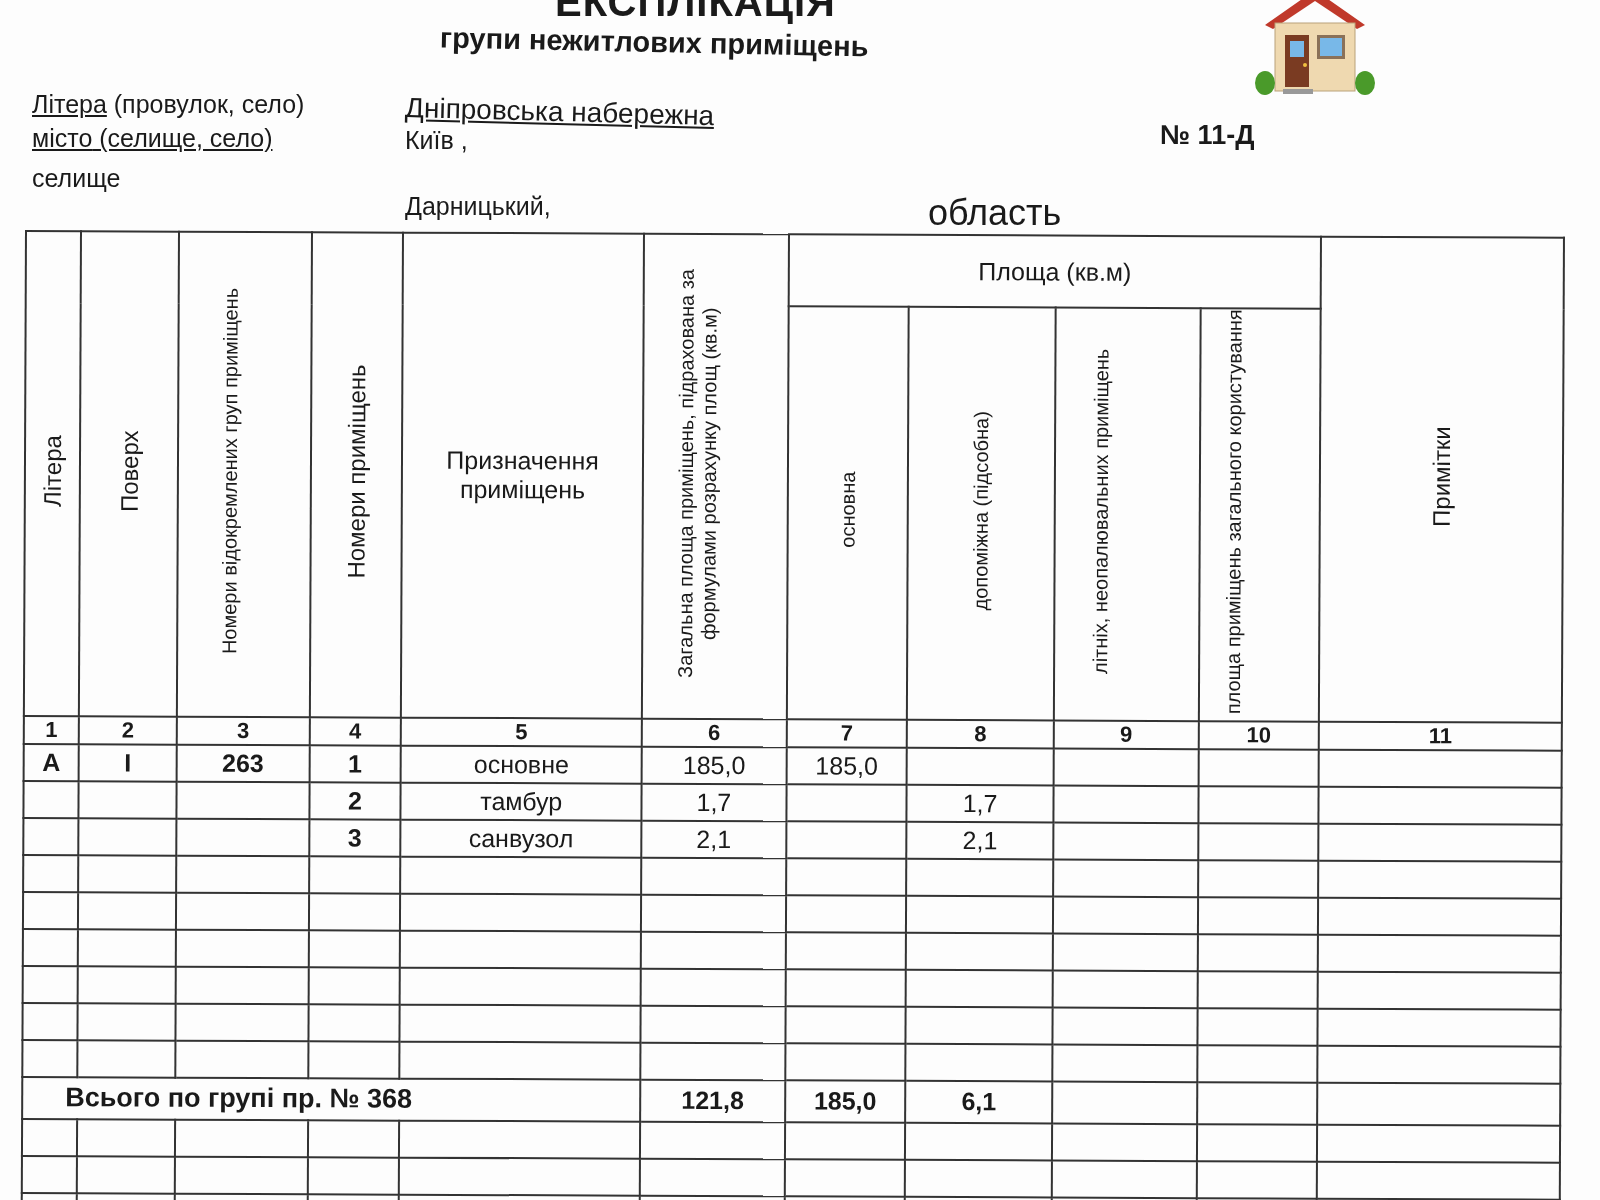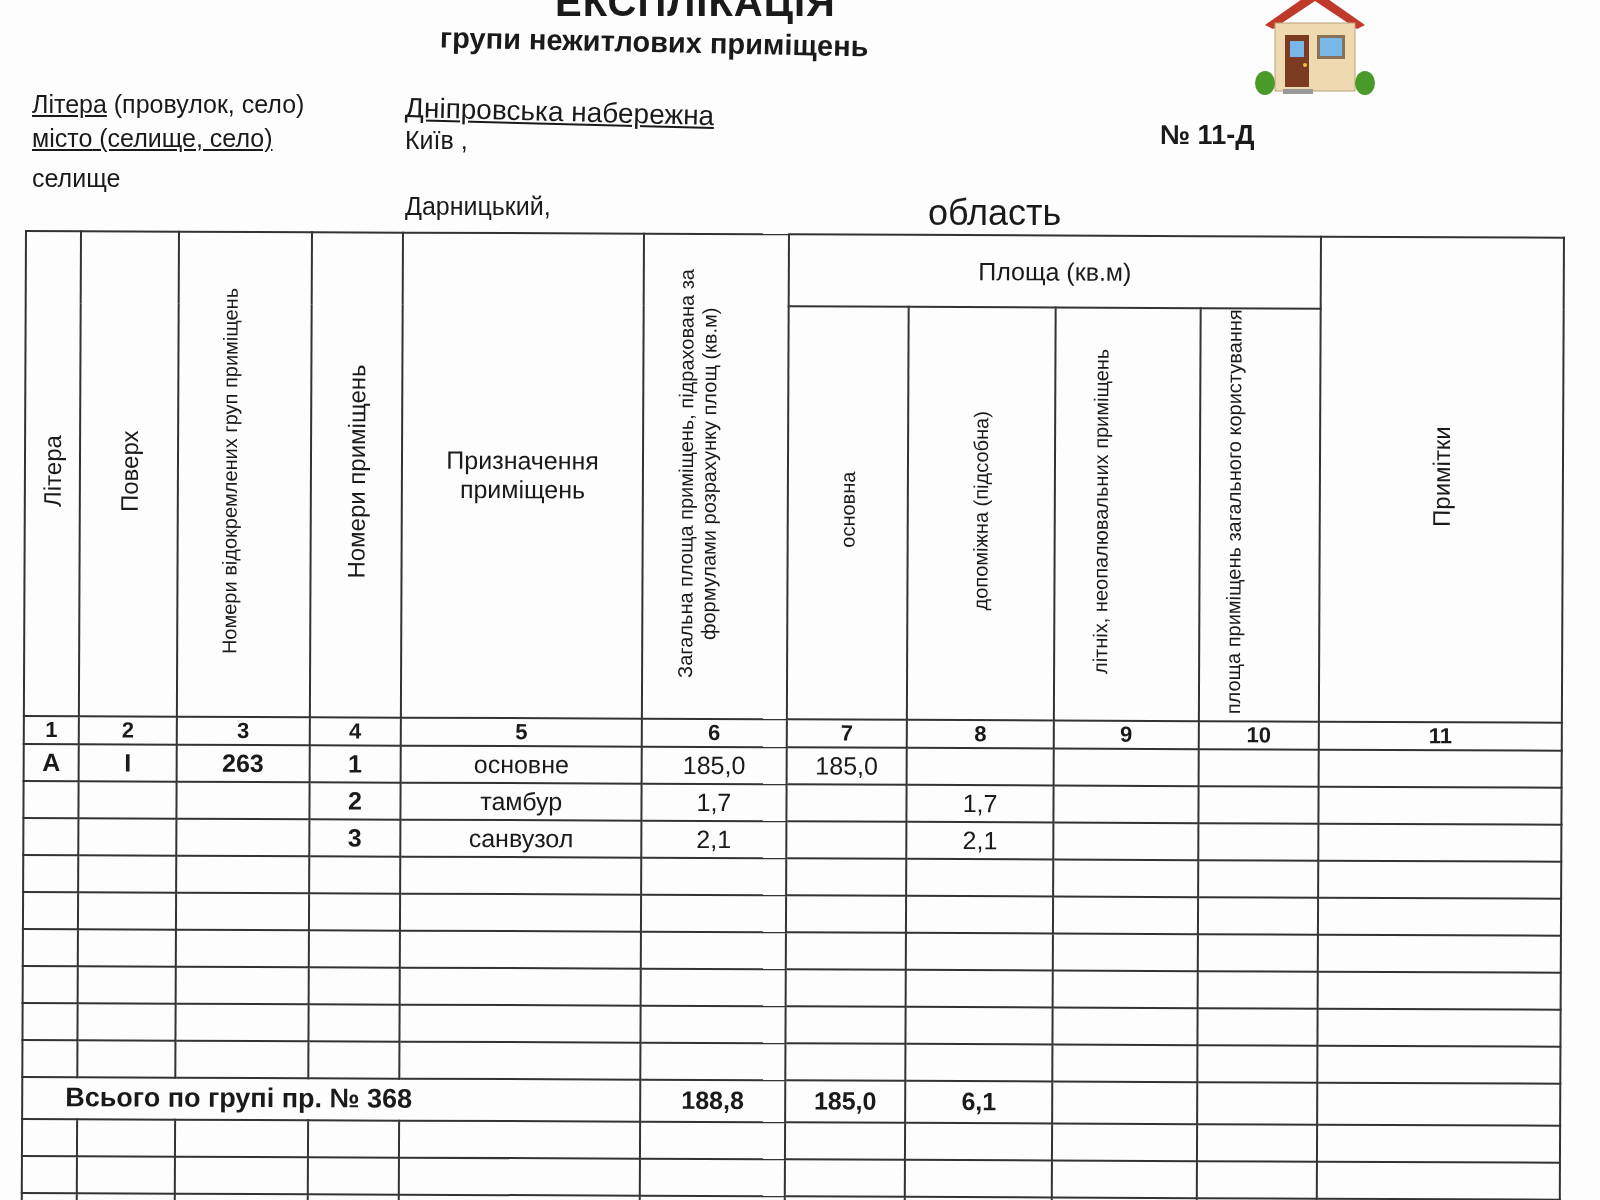--- a/index.html
+++ b/index.html
@@ -239,21 +239,21 @@
         <td></td>
         <td></td>
         <td></td>
         <td></td>
         <td></td>
         <td></td>
         <td></td>
       </tr>
   <tr class="total">
     <td colspan="5" class="tlabel">Всього по групі пр. № 368</td>
-    <td>188,8</td>
+    <td>121,8</td>
     <td>185,0</td>
     <td>6,1</td>
     <td></td>
         <td></td>
         <td></td>
   </tr>
   <tr class="row">
         <td></td>
         <td></td>
         <td></td>

